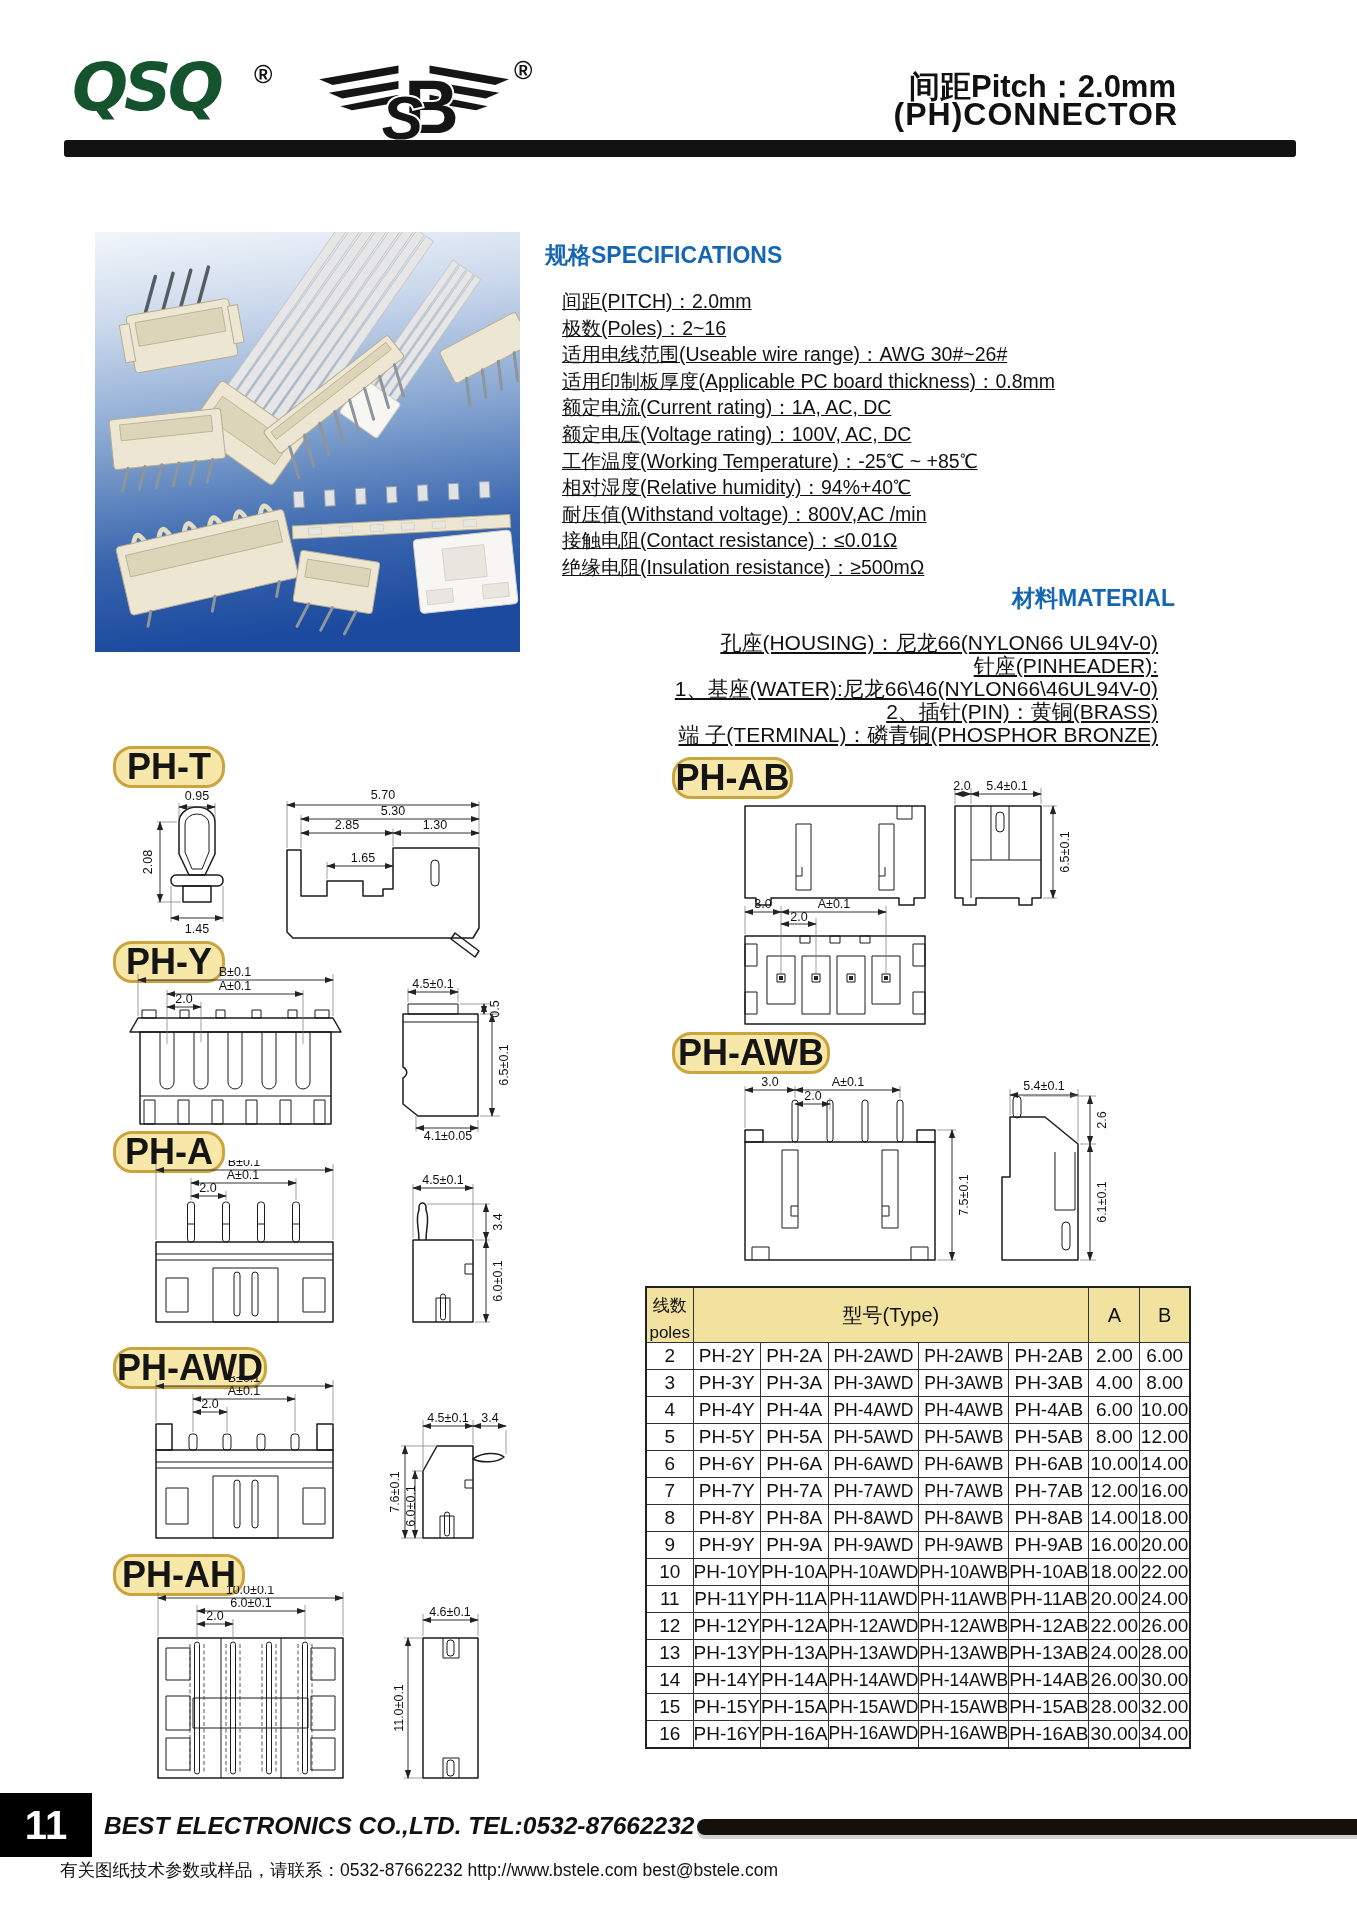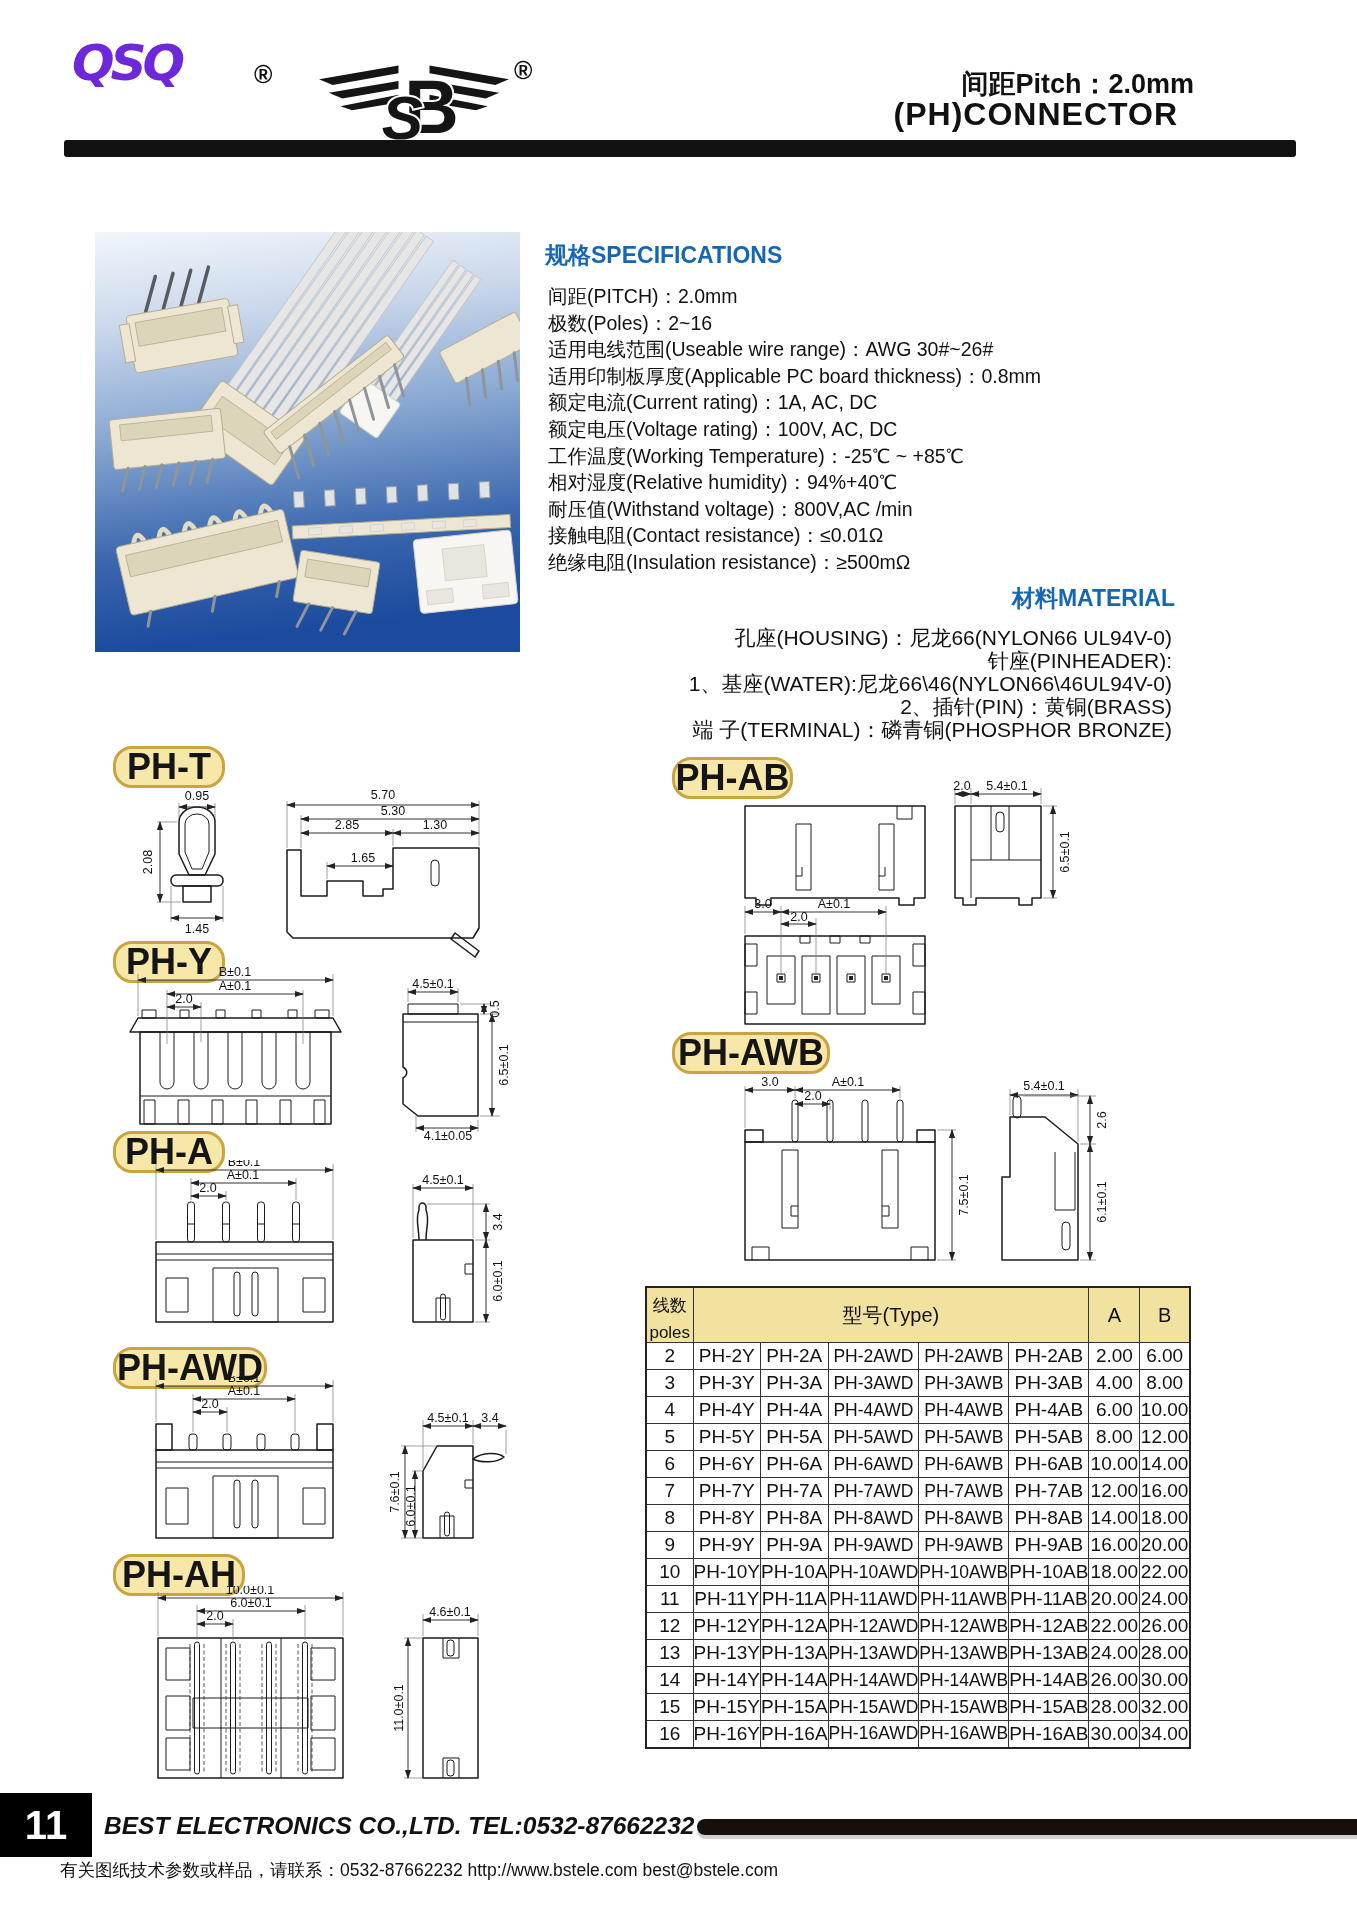--- a/index.html
+++ b/index.html
@@ -1,32 +1,32 @@
 <!DOCTYPE html>
 <html><head>
 <meta charset="utf-8">
 <style>
   html,body{margin:0;padding:0;background:#888;}
   .page{position:relative;width:1357px;height:1920px;background:#fff;margin:0 auto;
         font-family:"Liberation Sans",sans-serif;color:#111;overflow:hidden;}
   
-  .brand{position:absolute;left:72px;top:34px;font-size:50px;font-weight:bold;font-style:italic;
-         letter-spacing:-4px;color:#6d28d9;font-family:"DejaVu Sans",sans-serif;}
+  .brand{position:absolute;left:72px;top:49px;font-size:66px;font-weight:bold;font-style:italic;
+         letter-spacing:-4px;color:#14532d;font-family:"DejaVu Sans",sans-serif;}
   .reg-qsq{position:absolute;left:254px;top:60px;font-size:25px;font-weight:bold;}
   .wings{position:absolute;left:316px;top:54px;}
   .reg-wings{position:absolute;left:514px;top:56px;font-size:25px;font-weight:bold;}
-  .pitch-line{position:absolute;right:163px;top:66px;font-size:27px;font-weight:bold;text-align:right;}
+  .pitch-line{position:absolute;right:181px;top:66px;font-size:31px;font-weight:bold;text-align:right;}
   .page-title{position:absolute;right:179px;top:96px;font-size:32px;font-weight:bold;letter-spacing:1px;text-align:right;}
   .header-bar{position:absolute;left:64px;top:140px;width:1232px;height:17px;background:#121212;border-radius:3px;}
   
   .photo{position:absolute;left:95px;top:232px;width:425px;height:420px;}
   
   .sec-title{font-size:23px;font-weight:bold;color:#1566b4;margin:0 0 12px 0;}
   .specs{position:absolute;left:545px;top:240px;width:630px;}
-  .specs ul,.mat ul{list-style:none;margin:3px;padding:0;}
+  .specs ul,.mat ul{list-style:none;margin:17px;padding:0;text-decoration:underline;}
   .specs li{font-size:19.5px;line-height:26.6px;white-space:nowrap;}
   .mat{position:absolute;left:545px;top:583px;width:630px;text-align:right;}
   .mat li{font-size:21px;line-height:23px;white-space:nowrap;}
   
   .pill{position:absolute;height:36px;background:#f7e8a9;border:3px solid #c9a43f;border-radius:19px;
         display:flex;align-items:center;justify-content:center;font-weight:bold;font-size:36px;color:#151515;}
   
   .dwg{position:absolute;}
   .dwg text{font-family:"Liberation Sans",sans-serif;font-size:12.5px;fill:#111;}
   .tm{text-anchor:middle;}

